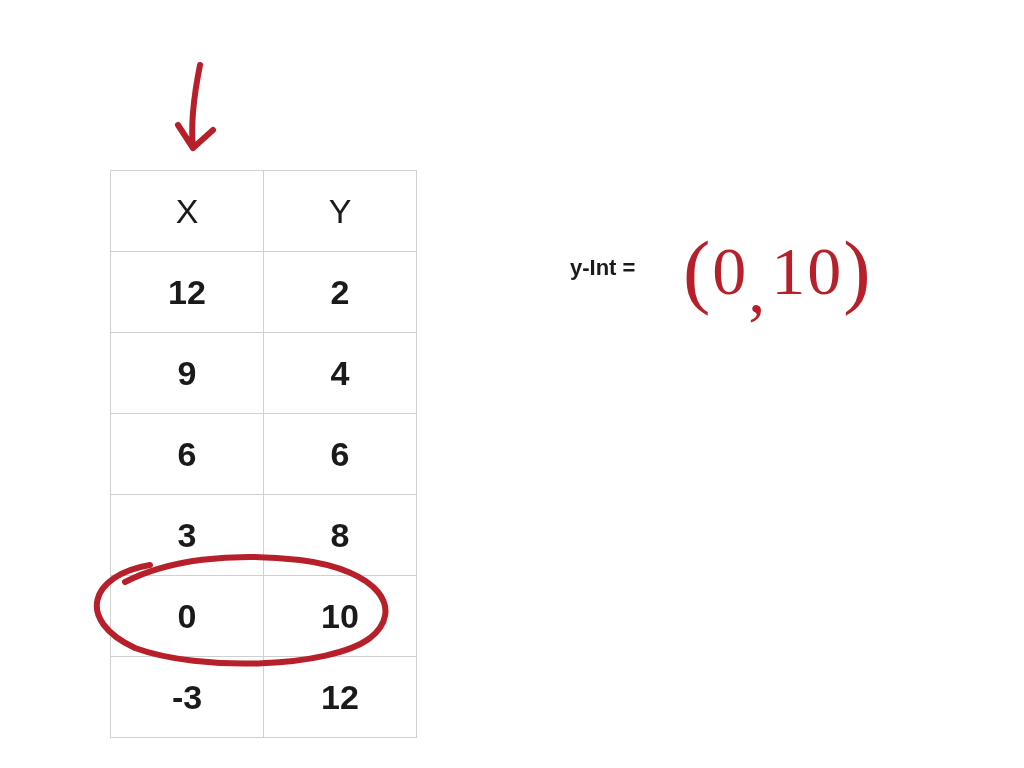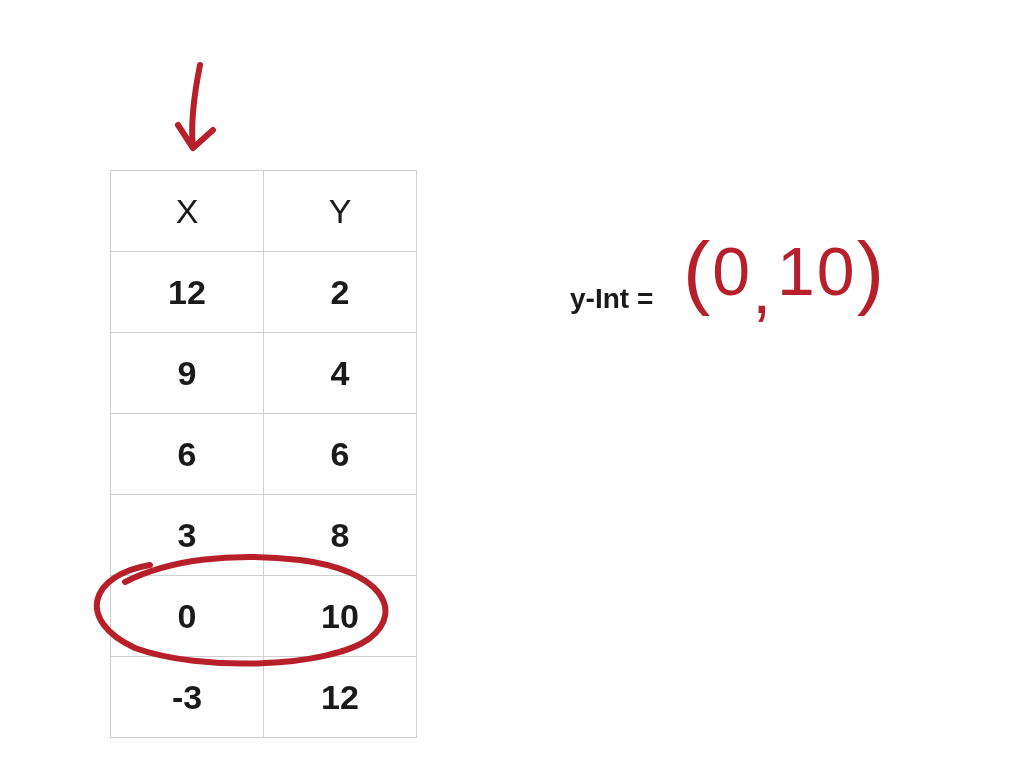--- a/index.html
+++ b/index.html
@@ -33,30 +33,29 @@
     font-size: 34px;
     font-weight: 700;
   }
   .xy-table th {
     font-weight: 400;
   }
   .yint-label {
     position: absolute;
     left: 570px;
     top: 255px;
-    font-size: 28px;
+    font-size: 22px;
     font-weight: 700;
-    margin-top: 28px;
   }
   .hand-red {
     position: absolute;
     left: 683px;
     top: 220px;
     font-size: 68px;
-    font-family: Liberation Sans, sans-serif;
+    font-family: Liberation Serif, serif;
     color: #b7202a;
     letter-spacing: 2px;
     font-weight: 400;
   }
   .hand-red .paren {
     font-size: 82px;
     position: relative;
     top: 4px;
   }
   .hand-red .comma {

